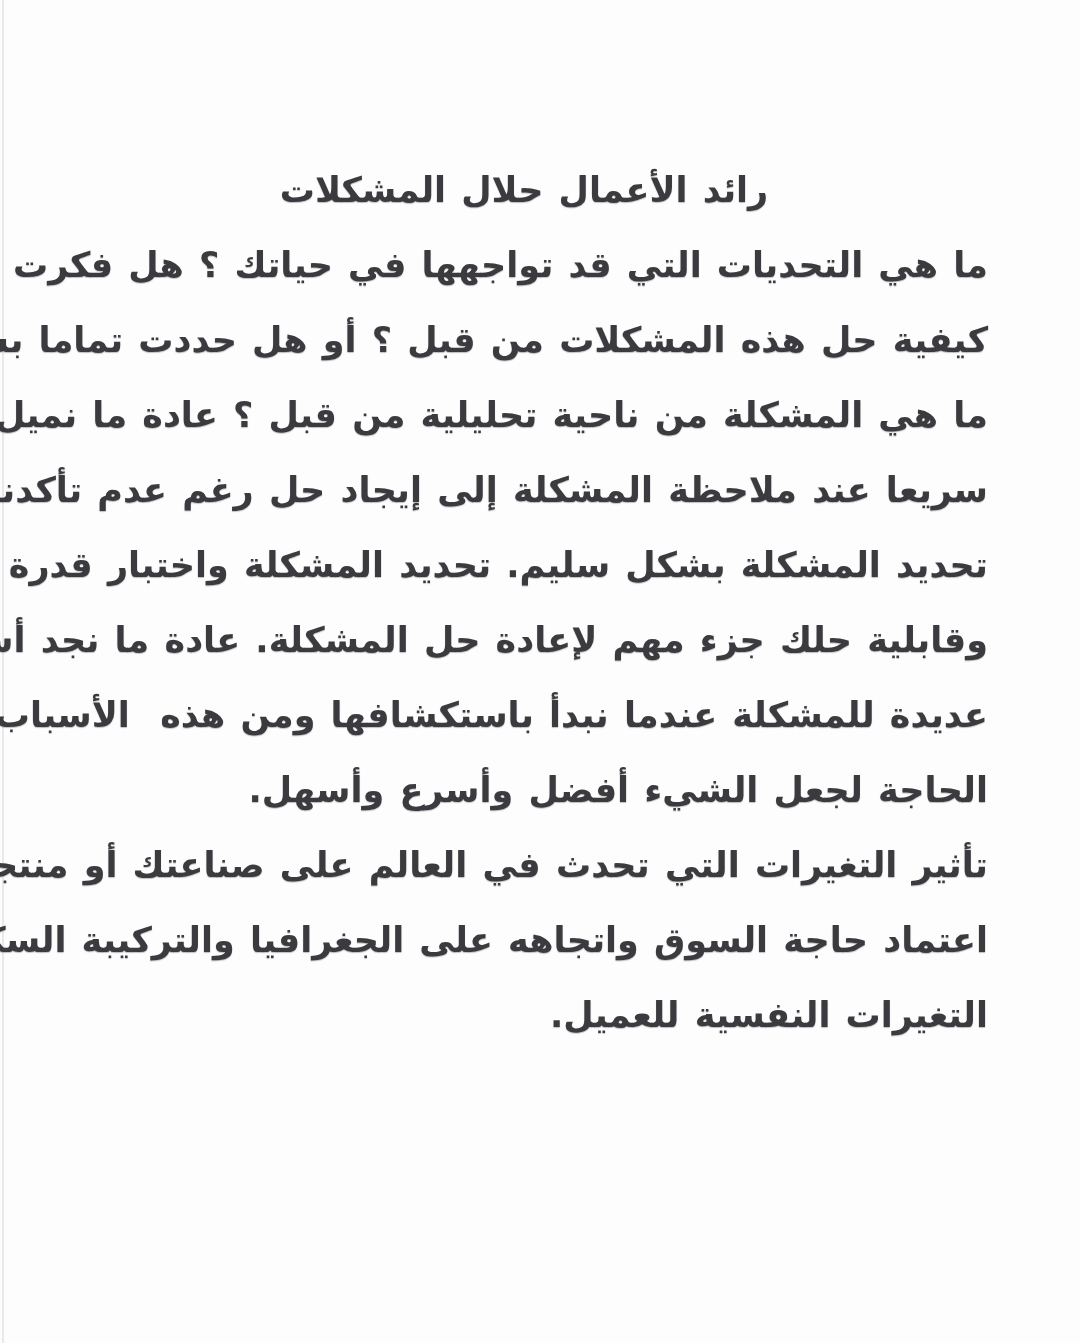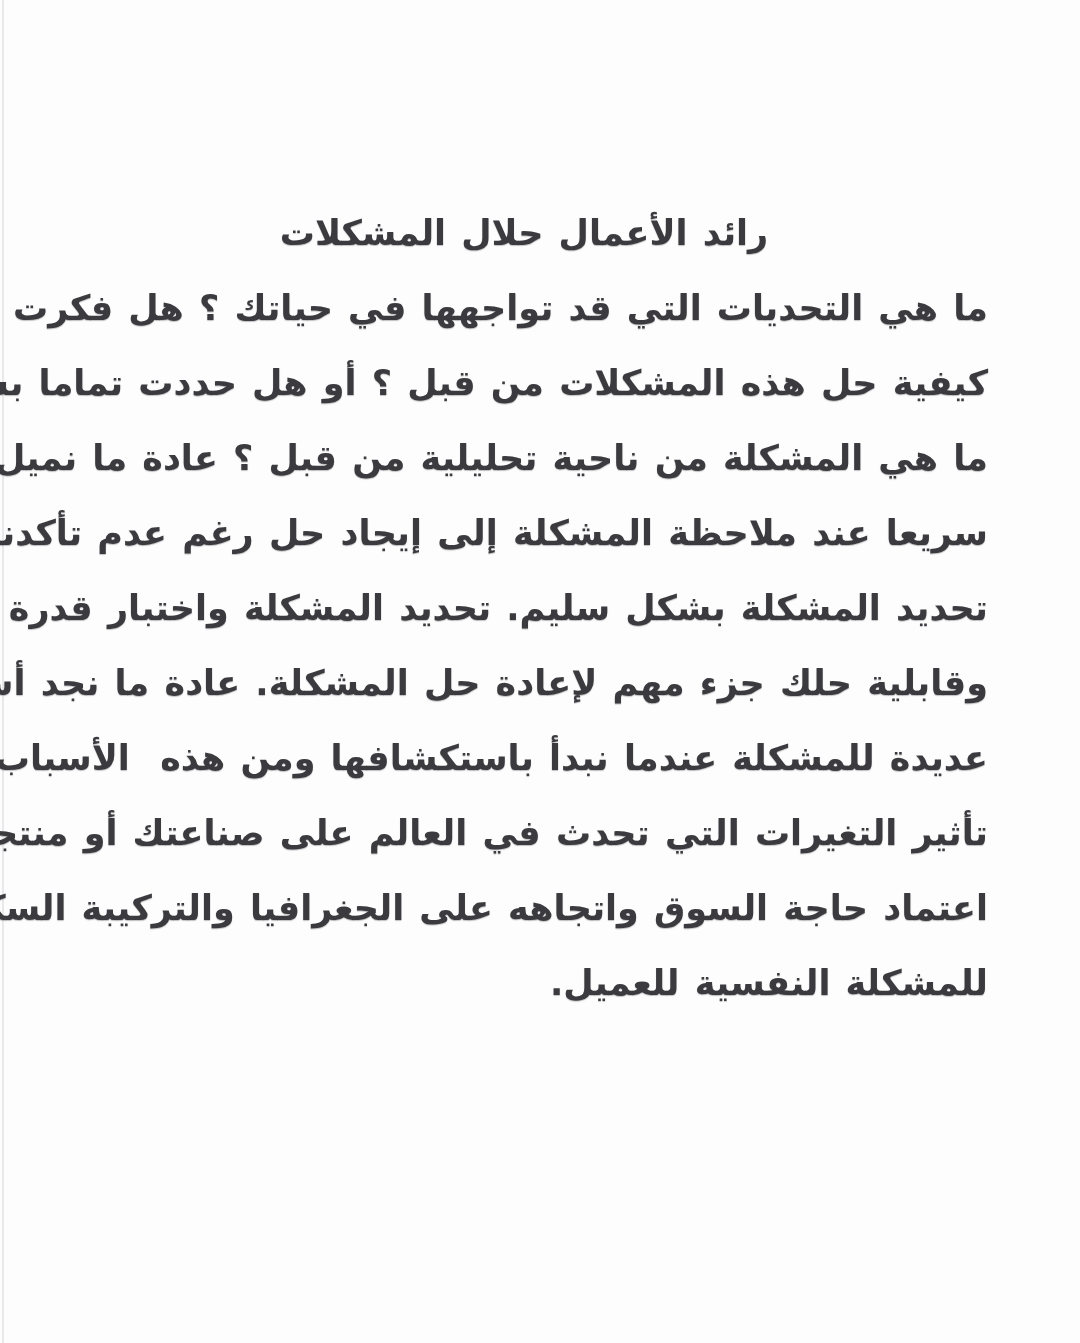--- a/index.html
+++ b/index.html
@@ -31,21 +31,20 @@
     box-sizing: border-box;
     padding: 153px 92px 0 60px;
     direction: rtl;
     text-align: right;
     color: #3b3b3f;
     font-size: 35px;
     font-weight: bold;
     line-height: 75px;
     word-spacing: 3px;
     text-shadow: 0 1px 1px rgba(80,80,85,0.35);
-    margin-top: 43px;
   }
   .line {
     white-space: nowrap;
     height: 75px;
   }
   .line.title {
     text-align: center;
   }
 </style>
 </head>
@@ -55,17 +54,18 @@
   <div class="edge-line"></div>
   <div class="content">
     <div class="line title">رائد الأعمال حلال المشكلات</div>
     <div class="line">ما هي التحديات التي قد تواجهها في حياتك ؟ هل فكرت مليا في</div>
     <div class="line">كيفية حل هذه المشكلات من قبل ؟ أو هل حددت تماما بشكل فعال</div>
     <div class="line">ما هي المشكلة من ناحية تحليلية من قبل ؟ عادة ما نميل إلى القفز</div>
     <div class="line">سريعا عند ملاحظة المشكلة إلى إيجاد حل رغم عدم تأكدنا من</div>
     <div class="line">تحديد المشكلة بشكل سليم. تحديد المشكلة واختبار قدرة وحداثة</div>
     <div class="line">وقابلية حلك جزء مهم لإعادة حل المشكلة. عادة ما نجد أسبابا</div>
     <div class="line">عديدة للمشكلة عندما نبدأ باستكشافها ومن هذه &nbsp;الأسباب :</div>
+    <div class="line">الحاجة لجعل الشيء أفضل وأسرع وأسهل.</div>
     <div class="line">تأثير التغيرات التي تحدث في العالم على صناعتك أو منتجك أو</div>
     <div class="line">اعتماد حاجة السوق واتجاهه على الجغرافيا والتركيبة السكانية</div>
-    <div class="line">للمشكلة النفسية للعميل.</div>
+    <div class="line">التغيرات النفسية للعميل.</div>
   </div>
 </div>
 
 </body></html>

